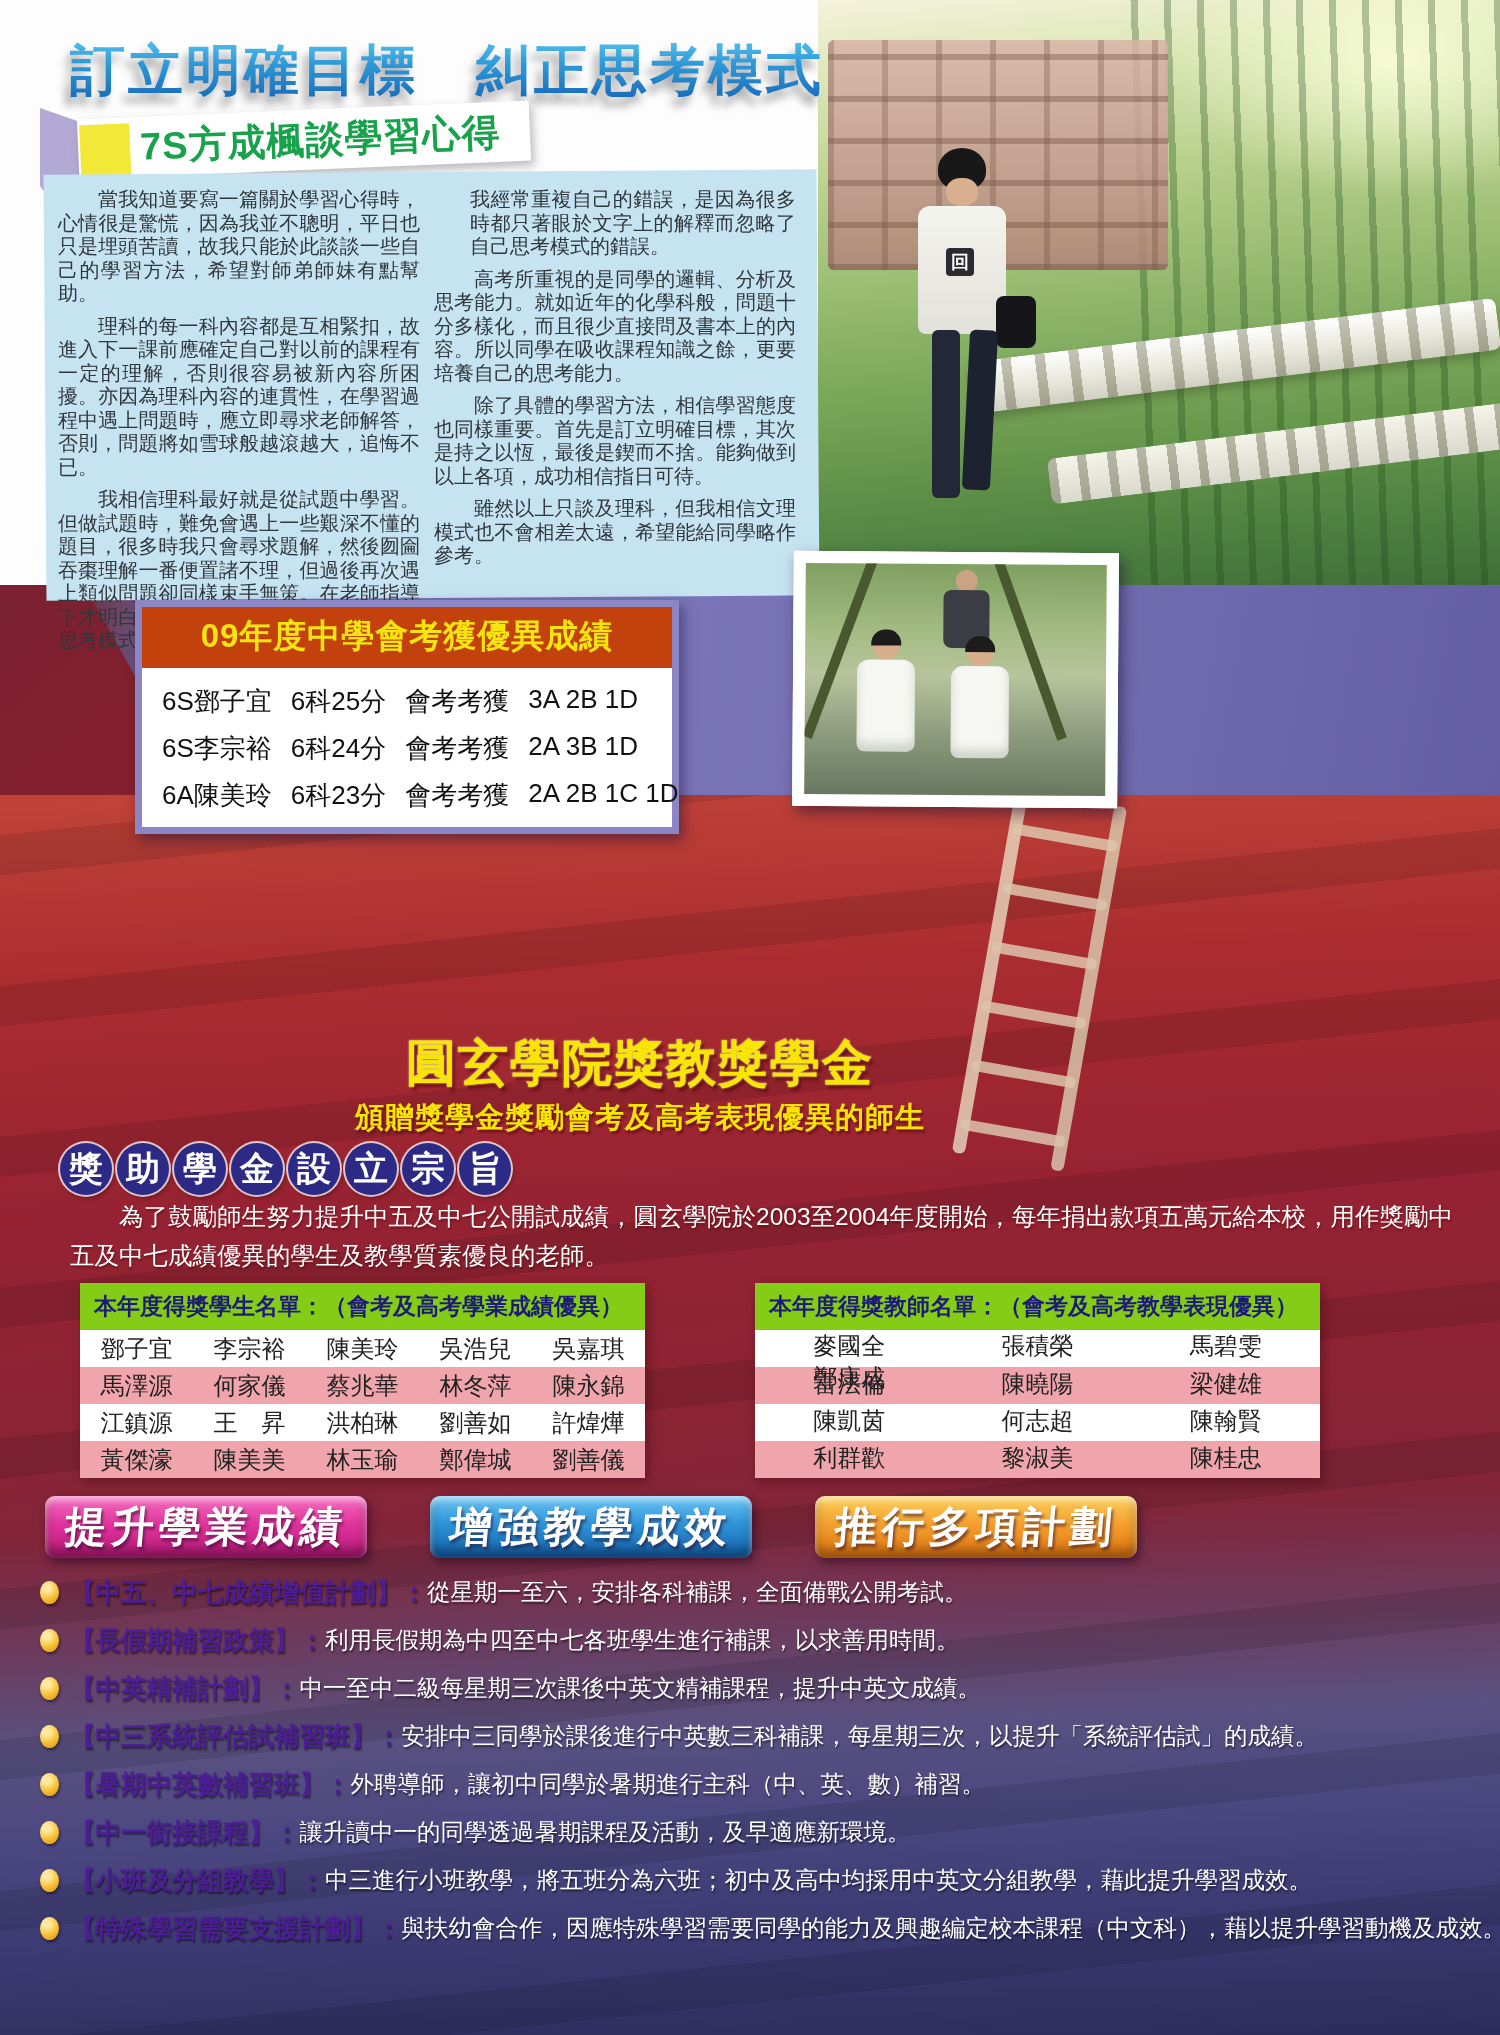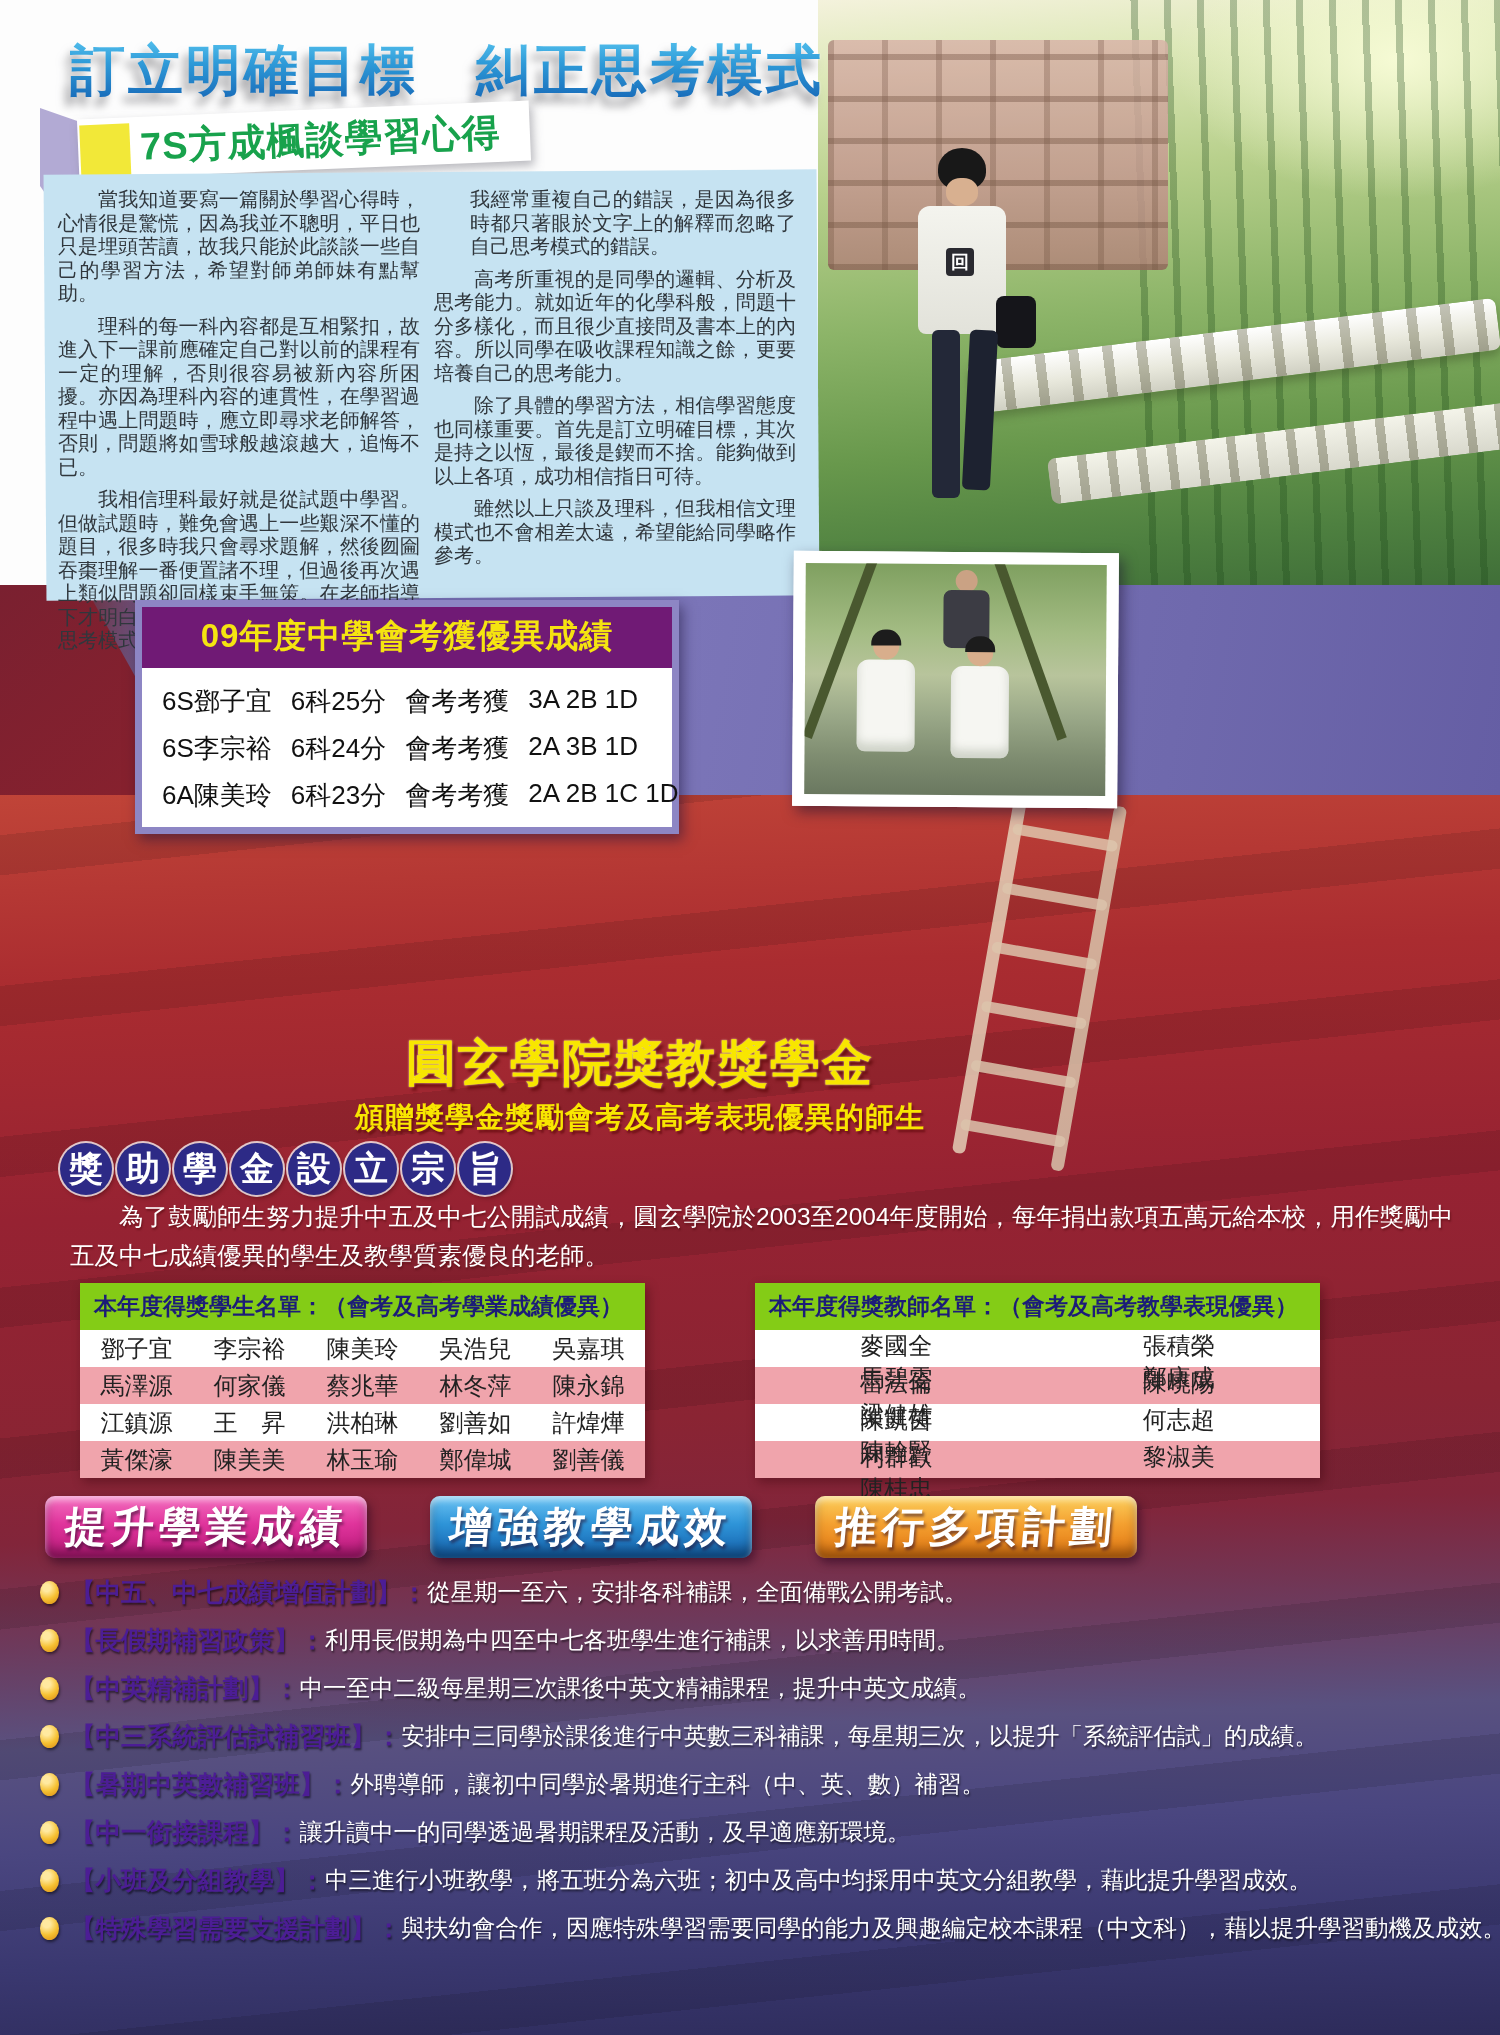--- a/index.html
+++ b/index.html
@@ -65,21 +65,21 @@
   
   .panel-blue{left:45px;top:172px;width:773px;height:426px;background:#c6e3f2;transform:rotate(-0.4deg);}
   .col{width:362px;color:#30373d;font-size:20px;line-height:23.5px;text-align:justify;}
   .col p{margin:0 0 9px 0;text-indent:2em;}
   .col p.noindent{text-indent:0;margin-left:36px;}
   .col-left{left:58px;top:188px;}
   .col-right{left:434px;top:188px;}
 
   
   .results-box{left:135px;top:600px;width:530px;background:#8d86c4;padding:7px;box-shadow:4px 6px 12px rgba(30,20,60,.5);}
-  .results-header{background:#701a75;color:#f5e410;font-size:33px;font-weight:bold;text-align:center;
+  .results-header{background:#c2410c;color:#f5e410;font-size:33px;font-weight:bold;text-align:center;
     padding:7px 0 9px 0;letter-spacing:1px;white-space:nowrap;}
   .results-body{background:#fff;padding:16px 0 14px 20px;}
   .result-row{display:flex;gap:19px;font-size:26px;color:#111;margin-bottom:12px;white-space:nowrap;}
   .result-row:last-child{margin-bottom:0;}
 
   
   .polaroid{left:793px;top:552px;width:301px;height:231px;background:#fff;border:12px solid #fff;
     box-shadow:4px 6px 14px rgba(30,20,50,.55);transform:rotate(.4deg);}
   .polaroid-inner{position:absolute;inset:0;overflow:hidden;
     background:linear-gradient(180deg,#7fa060 0%,#a4bc84 30%,#b8c49c 48%,#9aa888 66%,#7e8c70 84%,#6a7860 100%);}
@@ -107,21 +107,21 @@
     display:flex;align-items:center;justify-content:center;box-shadow:0 0 0 2px rgba(255,255,255,.75),2px 3px 4px rgba(40,0,0,.4);}
   .intro{left:70px;top:1198px;width:1390px;margin:0;color:#fff;font-size:24.5px;line-height:1.58;
     text-indent:2em;text-shadow:1px 2px 2px rgba(60,0,0,.45);}
 
   
   .table{width:565px;box-shadow:3px 4px 10px rgba(50,0,10,.4);}
   .t-stu{left:80px;top:1283px;} .t-tea{left:755px;top:1283px;}
   .thead{background:#84cc16;color:#1c1c78;font-weight:bold;font-size:23px;padding:8px 0 8px 14px;white-space:nowrap;}
   .trow{display:grid;height:37px;align-items:center;font-size:24px;color:#222;}
   .t-stu .trow{grid-template-columns:repeat(5,1fr);}
-  .t-tea .trow{grid-template-columns:repeat(2,1fr);}
+  .t-tea .trow{grid-template-columns:repeat(3,1fr);}
   .trow span{text-align:center;white-space:nowrap;}
   .trow:nth-child(even){background:#fff;} .trow:nth-child(odd){background:#f0a4ac;}
 
   
   .pbanner{top:1496px;width:322px;height:62px;border-radius:10px;display:flex;align-items:center;justify-content:center;
     box-shadow:inset 0 4px 6px rgba(255,255,255,.55), inset 0 -8px 12px rgba(0,0,0,.35), 3px 5px 10px rgba(30,0,30,.5);}
   .pb1{left:45px;background:linear-gradient(180deg,#f470c0 0%,#e0349c 45%,#b81878 100%);}
   .pb2{left:430px;background:linear-gradient(180deg,#6cc4f4 0%,#2e94d8 45%,#1460ac 100%);}
   .pb3{left:815px;background:linear-gradient(180deg,#fcd05c 0%,#f4a030 45%,#e07410 100%);}
   .pbanner span{color:#fff;font-size:42px;font-weight:800;letter-spacing:5px;white-space:nowrap;

